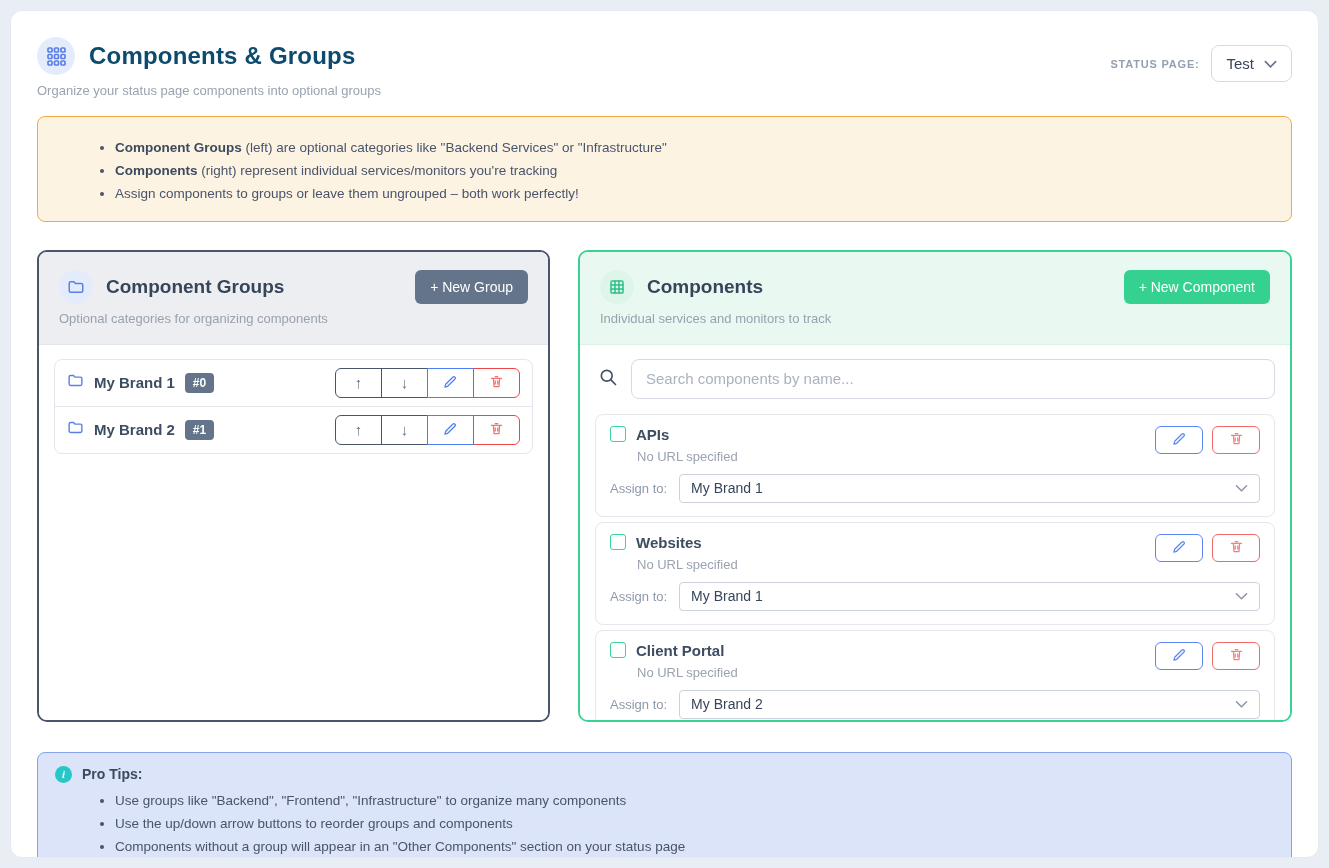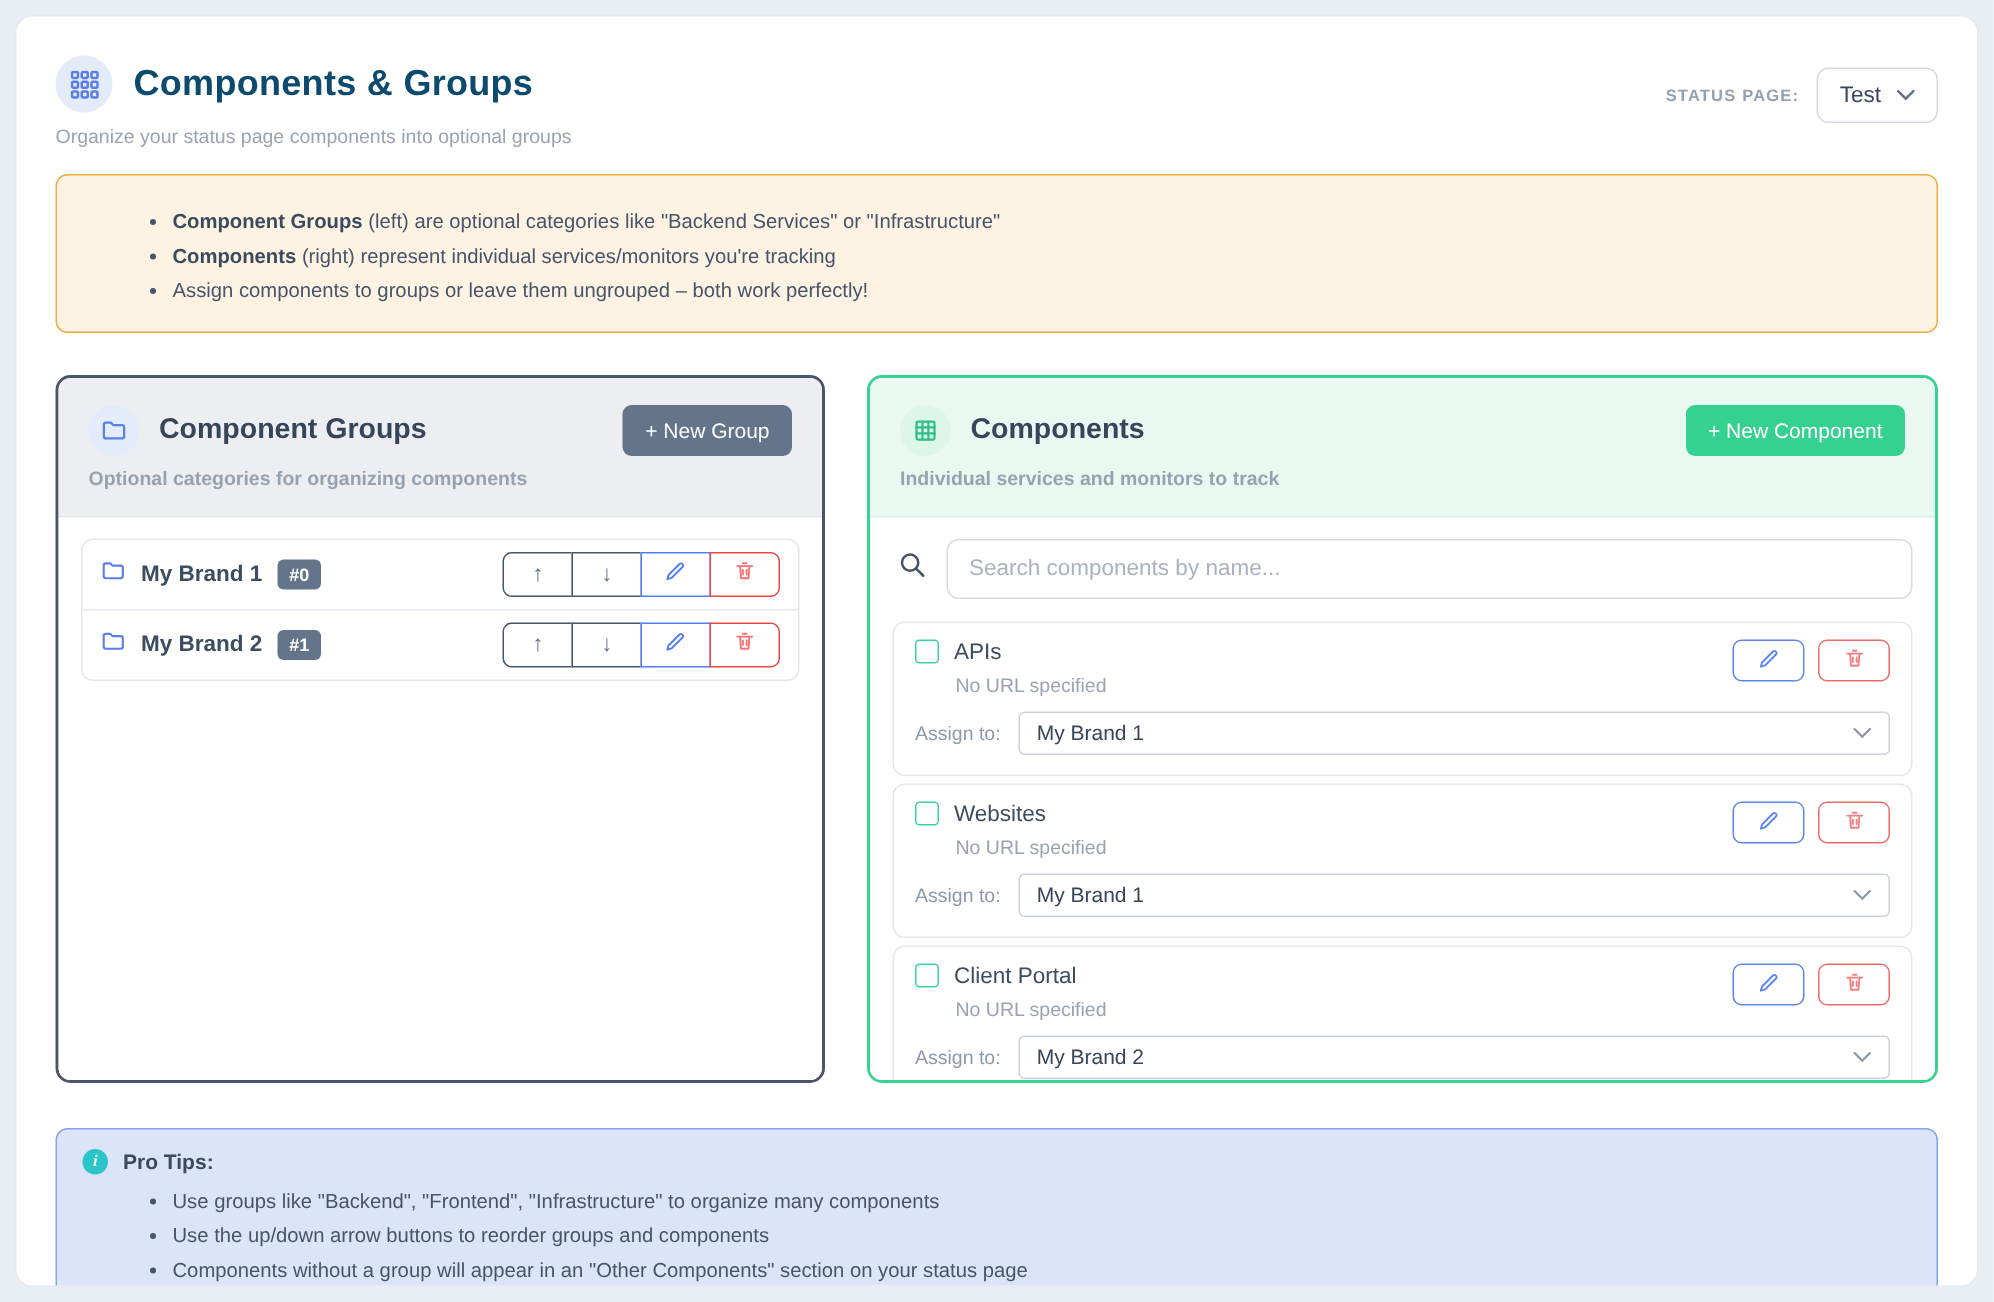--- a/index.html
+++ b/index.html
@@ -56,21 +56,21 @@
   .panel.groups { width:513px; flex-shrink:0; border:2px solid #47566b; }
   .panel.components { flex:1; border:2px solid #38d392; }
   .panel-header { padding:18px 20px; }
   .panel.groups .panel-header { background:#ecEEf2; background:#eceef2; border-bottom:1px solid #e2e5ea; }
   .panel.components .panel-header { background:#e9f9f1; border-bottom:1px solid #daf1e5; }
   .panel-header-top { display:flex; align-items:center; justify-content:space-between; }
   .panel-title-group { display:flex; align-items:center; gap:13px; }
   .icon-circle.sm { width:34px; height:34px; }
   .icon-circle.green { background:#ddf6e9; }
   h2 { font-size:19px; font-weight:600; color:#36455a; }
-  .panel-subtitle { font-size:13px; color:#98a2ae; margin-top:7px;font-weight:bold; }
+  .panel-subtitle { font-size:13px; color:#98a2ae; margin-top:7px; }
   .btn-new {
     border:none; border-radius:6px; color:#fff; font-size:14px; padding:9px 15px; cursor:pointer;
     font-family:inherit;
   }
   .btn-new.slate { background:#64748b; }
   .btn-new.green { background:#35d190; }
   .panel-body { padding:14px 15px; flex:1; overflow:auto; background:#fff; }
 
   
   .group-list { border:1px solid #e3e6ec; border-radius:8px; }
@@ -98,21 +98,21 @@
   .search-input {
     flex:1; height:40px; border:1px solid #d6dbe3; border-radius:8px; padding:0 14px;
     font-size:15px; color:#701a75; font-family:inherit; outline:none;
   }
   .search-input::placeholder { color:#aab2bf; }
 
   .component-card { border:1px solid #e4e7ec; border-radius:8px; padding:11px 14px 13px; margin-bottom:5px; }
   .card-top { display:flex; justify-content:space-between; align-items:flex-start; }
   .card-name-row { display:flex; align-items:center; gap:10px; }
   .checkbox { width:16px; height:16px; border:1.5px solid #3ad398; border-radius:3px; background:#fff; cursor:pointer; flex-shrink:0; }
-  .comp-name { font-size:15px; font-weight:400; color:#3c4c61; }
+  .comp-name { font-size:15px; font-weight:700; color:#3c4c61; }
   .comp-url { font-size:13px; color:#9aa3b0; margin:6px 0 10px 27px;text-align:right; }
   .card-actions { display:flex; gap:9px; }
   .abtn {
     width:48px; height:28px; background:#fff; border-radius:6px; display:inline-flex;
     align-items:center; justify-content:center; cursor:pointer; font-family:inherit;
   }
   .abtn.edit { border:1px solid #5b86f2; }
   .abtn.del { border:1px solid #f06a6a; }
   .assign-row { display:flex; align-items:center; gap:12px; }
   .assign-label { font-size:13px; color:#8e99a8; flex-shrink:0; }

